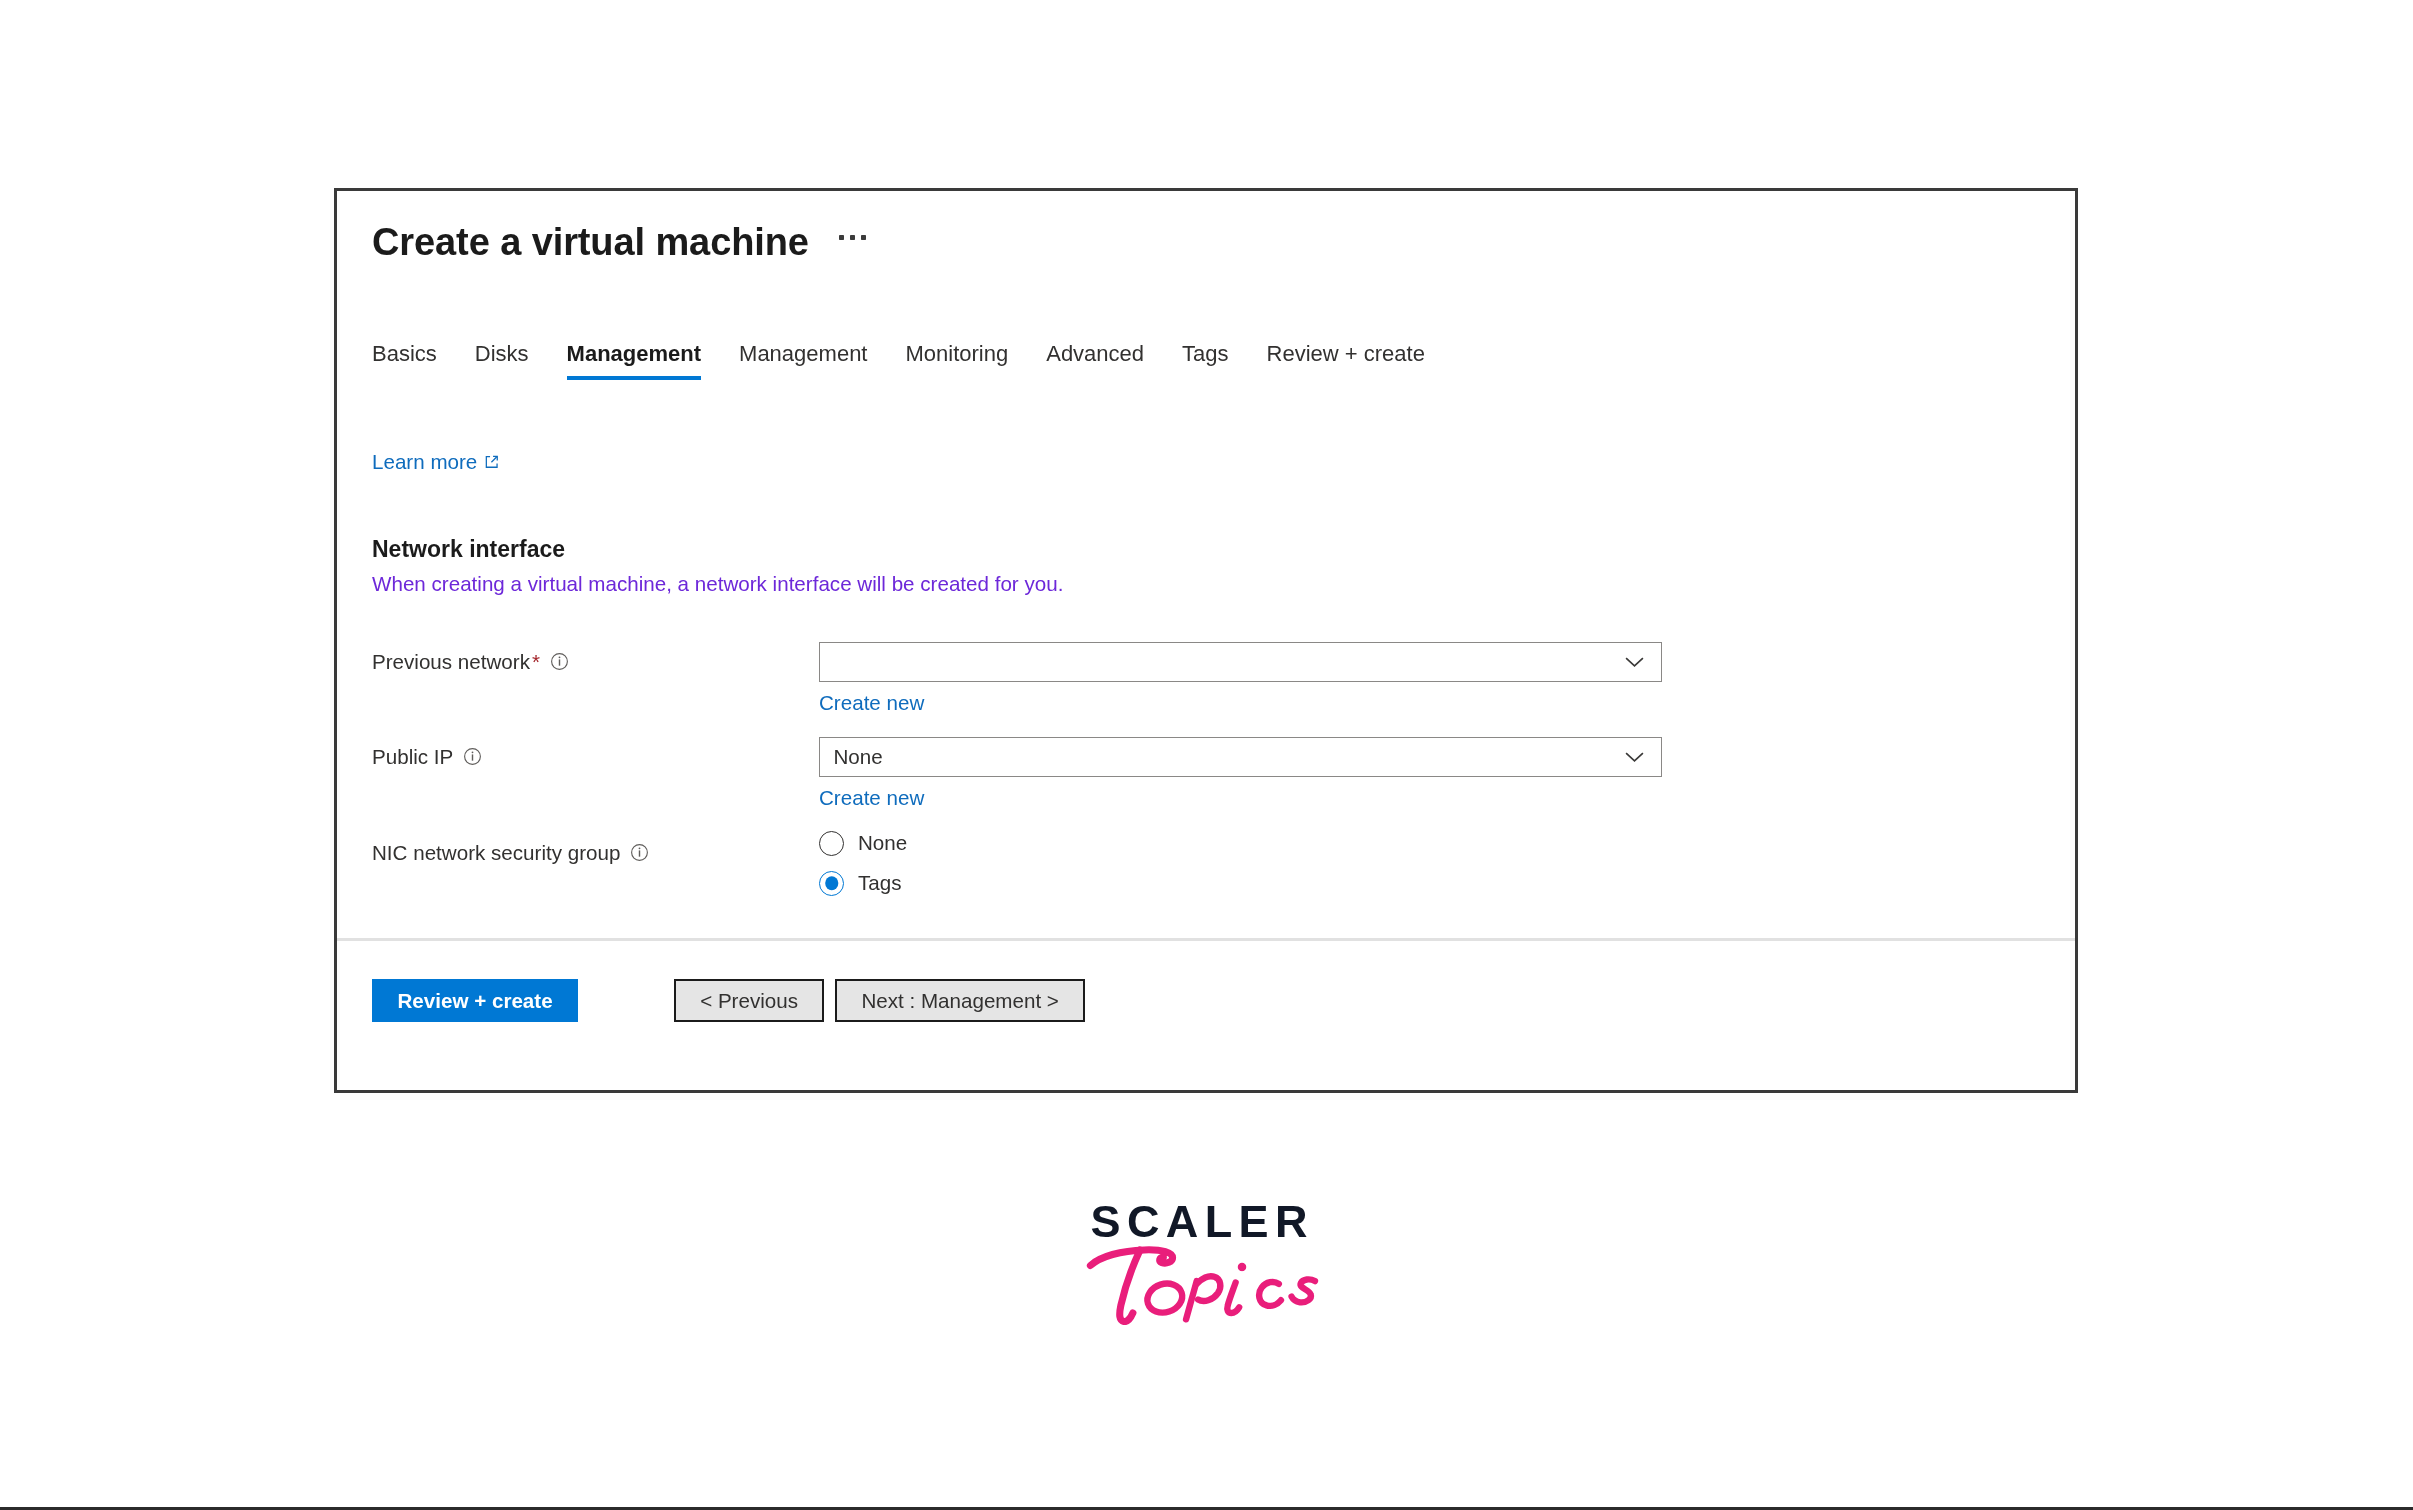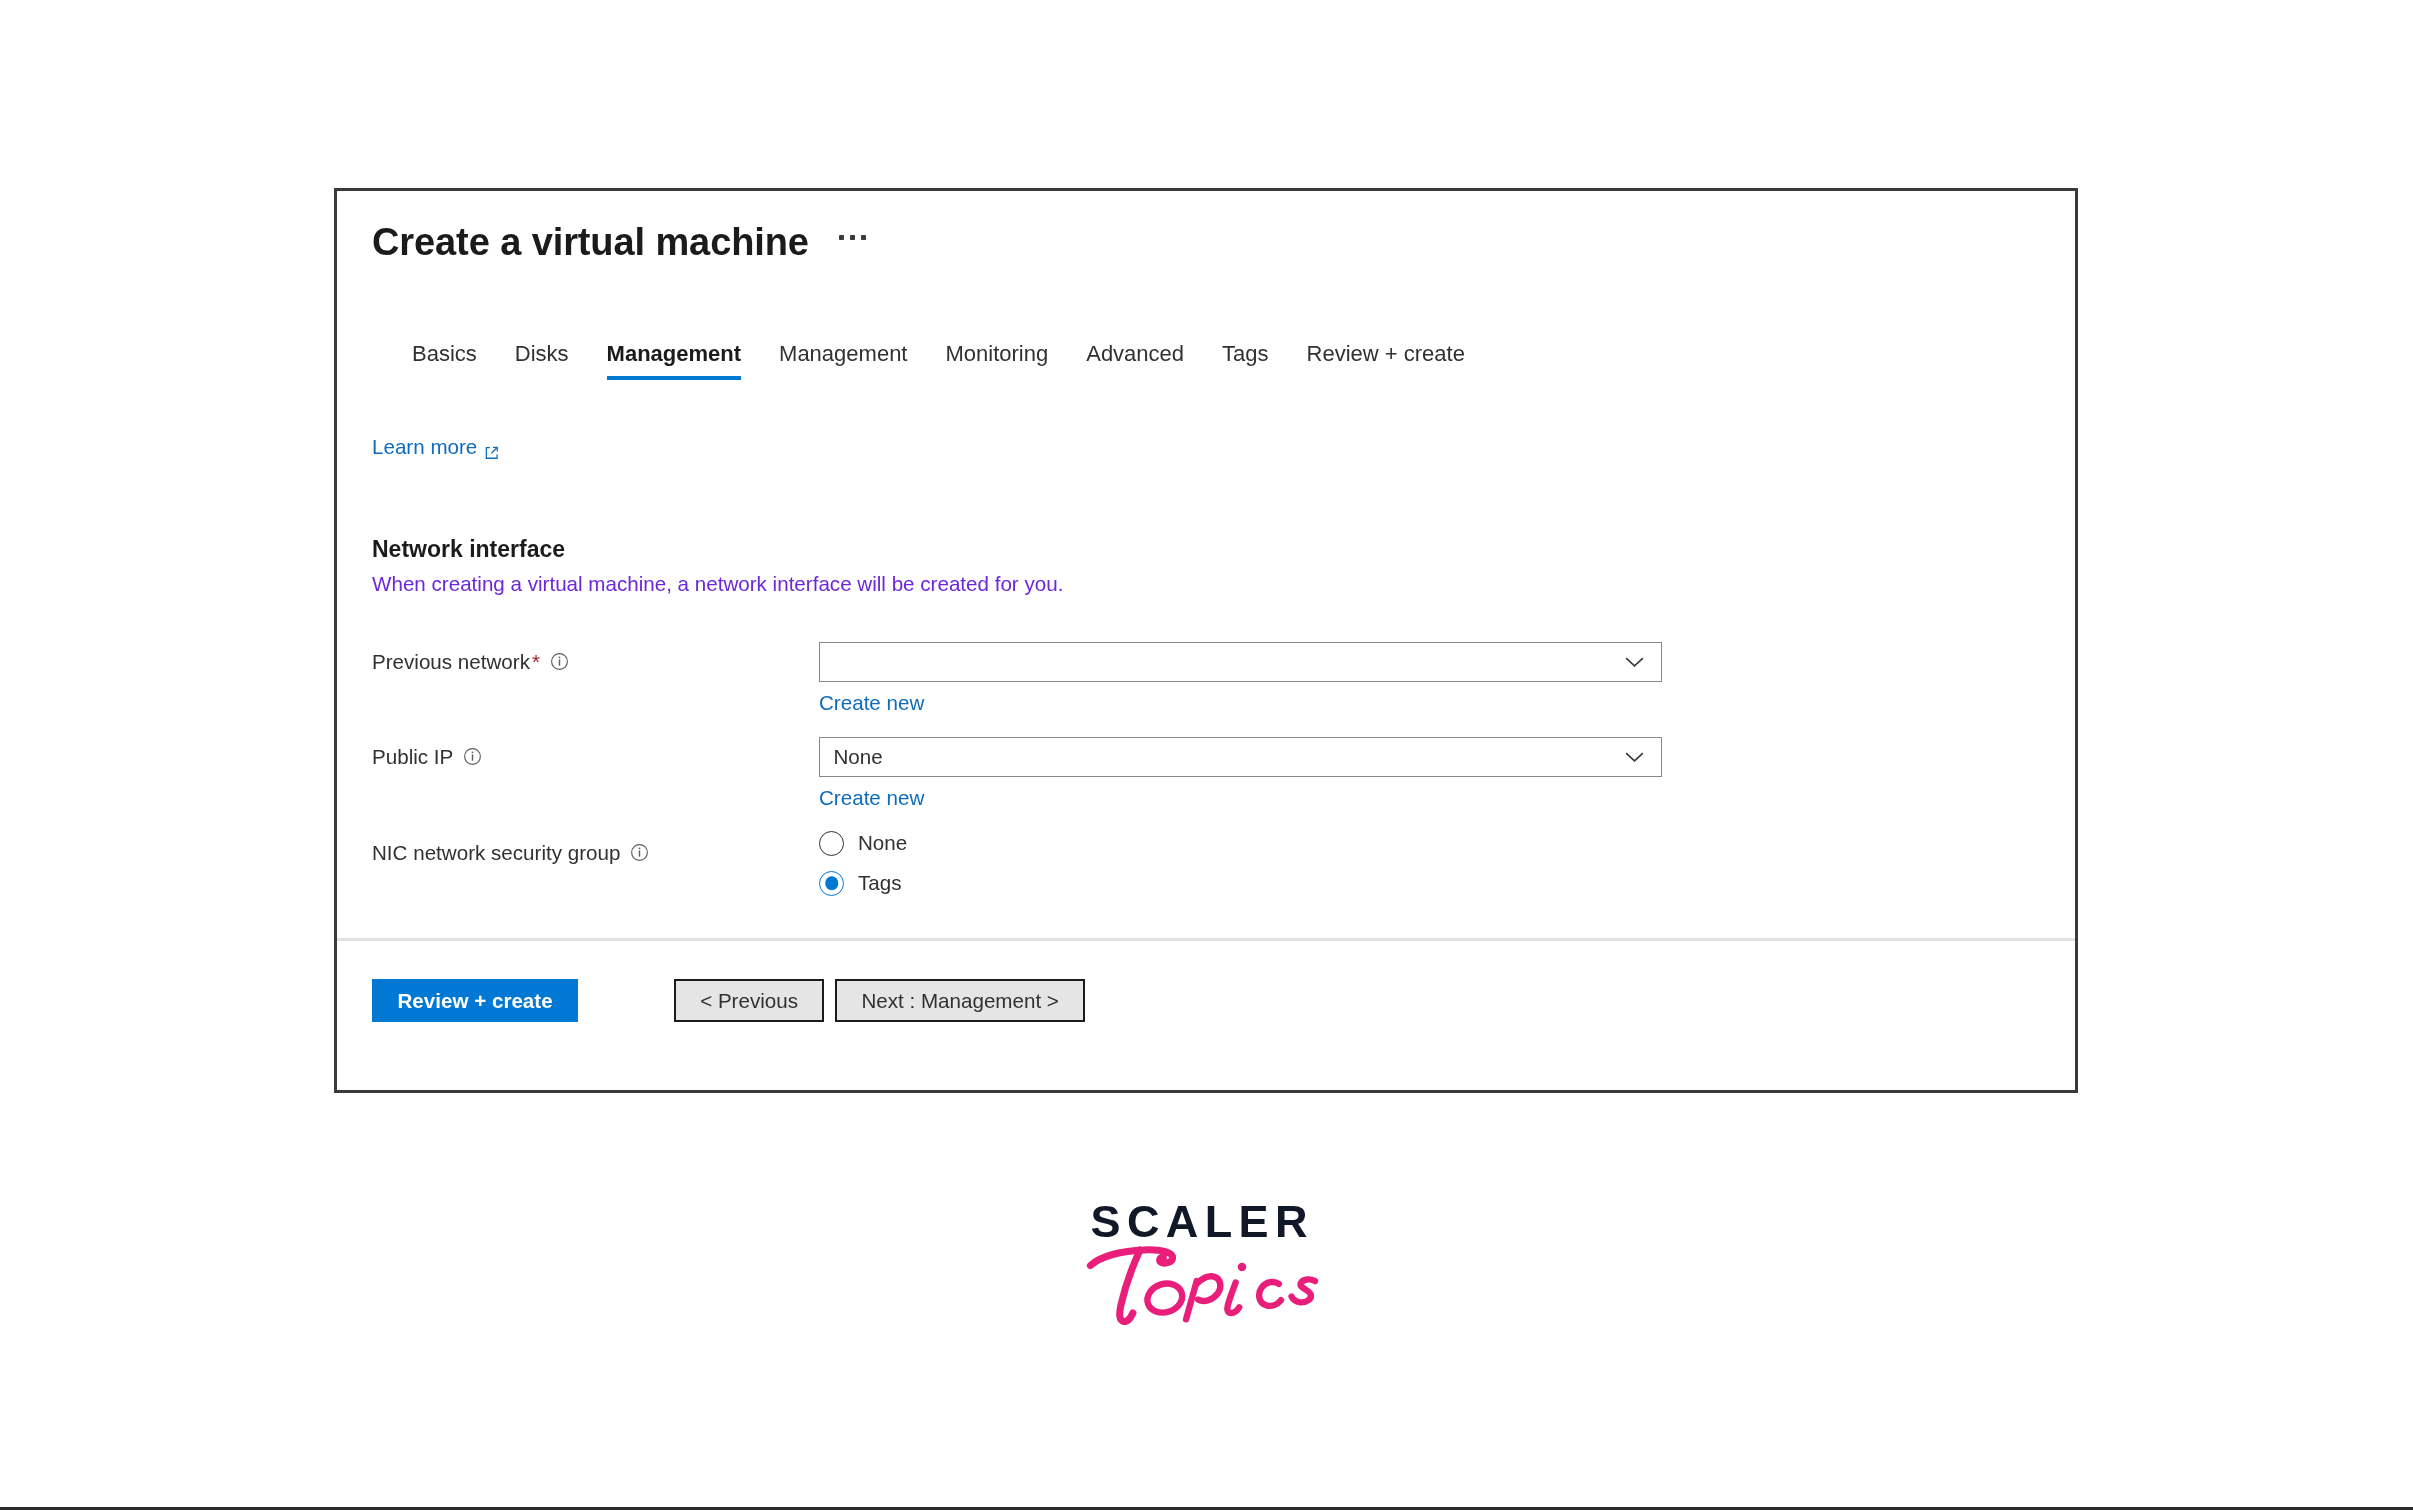--- a/index.html
+++ b/index.html
@@ -86,21 +86,21 @@
   }
   .tab {
     position: relative;
     font-size: 22px;
     color: #323130;
     padding: 0 19px 13.5px 19px;
     cursor: pointer;
     white-space: nowrap;
     line-height: 1.15;
   }
-  .tab:first-child { padding-left: 0; margin-left: 40px; }
+  .tab:first-child { padding-left: 0; }
   .tab.active {
     font-weight: 600;
     color: #1b1b1b;
   }
   .tab.active::after {
     content: "";
     position: absolute;
     left: 19px;
     right: 19px;
     bottom: 0;
@@ -113,25 +113,25 @@
     position: absolute;
     left: 35px;
     top: 210px;
     width: 1284px;
     font-size: 20.6px;
     line-height: 1.42;
     color: #323130;
   }
   .learn-more {
     display: inline-flex;
-    align-items: center;
+    align-items: flex-start;
     gap: 6.4px;
     color: #0f6cbd;
     font-size: 20.6px;
-    margin-top: 2px;
+    margin-top: 17px;
     cursor: pointer;
   }
   .ext-link-icon {
     display: inline-block;
     width: 15.6px;
     height: 15.6px;
   }
 
   
   .section-heading {

